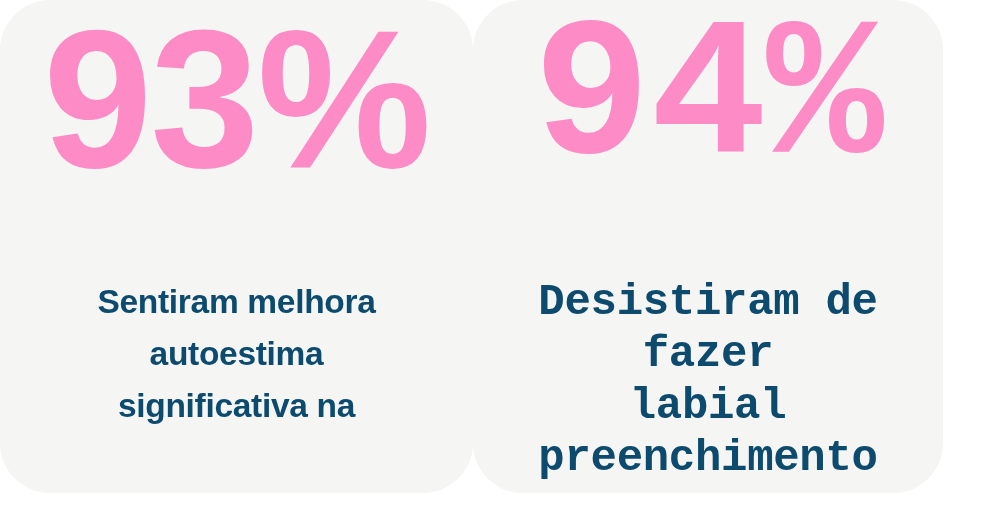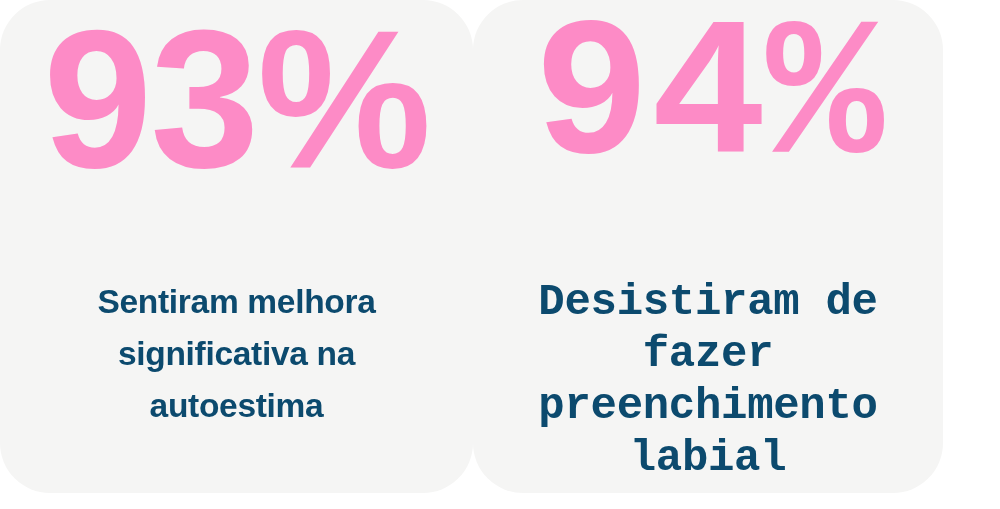--- a/index.html
+++ b/index.html
@@ -91,27 +91,27 @@
 </style>
 </head>
 <body>
 
 <div class="stats-board">
 
   <div class="stat-card card-left">
     <div class="stat-value">93%</div>
     <p class="stat-caption">
       <span class="caption-line">Sentiram melhora</span>
+      <span class="caption-line">autoestima</span>
       <span class="caption-line">significativa na</span>
-      <span class="caption-line">autoestima</span>
     </p>
   </div>
 
   <div class="stat-card card-right">
     <div class="stat-value">94%</div>
     <p class="stat-caption">
       <span class="caption-line">Desistiram de fazer</span>
+      <span class="caption-line">labial</span>
       <span class="caption-line">preenchimento</span>
-      <span class="caption-line">labial</span>
     </p>
   </div>
 
 </div>
 
 </body></html>

